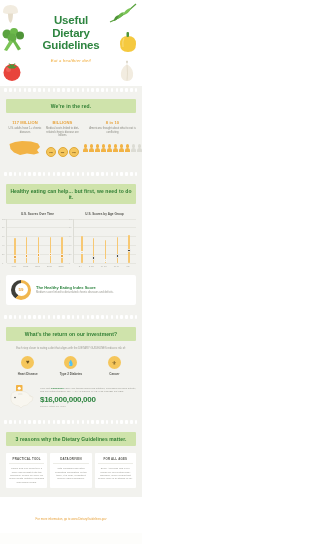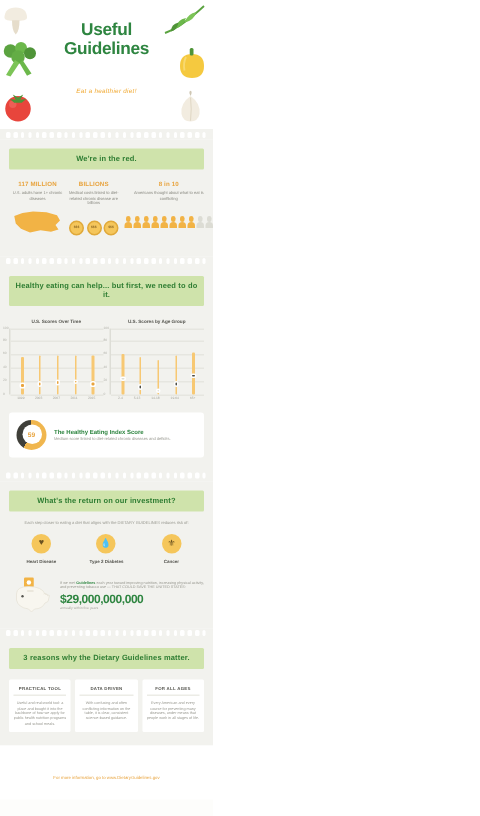--- a/index.html
+++ b/index.html
@@ -164,20 +164,21 @@
       <path d="M14 16 Q10 24 12 34" stroke="#fadf86" stroke-width="2.5" fill="none" opacity=".7"></path>
       <rect x="19" y="4" width="5" height="10" rx="2" fill="#4f9438"></rect>
     </svg>
     <svg class="veg garlic" viewBox="0 0 44 44">
       <path d="M22 8 Q36 18 34 32 Q32 42 22 42 Q12 42 10 32 Q8 18 22 8Z" fill="#f2ece0"></path>
       <path d="M22 10 Q24 26 22 41" stroke="#e0d8c6" stroke-width="1.5" fill="none"></path>
       <path d="M22 8 q-3 -6 0 -7 q3 1 0 7" fill="#cfc7b4"></path>
     </svg>
     <div class="hero-title">
       <div>Useful</div>
+      <div>Dietary</div>
       <div>Guidelines</div>
     </div>
     <div class="hero-sub">Eat a healthier diet!</div>
   </div>
 
   <div class="perf">
     <i></i>
       <i></i>
       <i></i>
       <i></i>
@@ -481,21 +482,21 @@
         <circle cx="26.5" cy="8.5" r="3" fill="#fff"></circle>
         <path d="M10 24 Q10 14 26 14 Q44 14 48 24 L54 26 L52 34 L48 36 Q44 44 34 44 L30 48 L26 44 Q12 42 10 32Z" fill="#f8f6ef" stroke="#e6e2d6" stroke-width="1"></path>
         <circle cx="18" cy="27" r="1.6" fill="#55554f"></circle>
         <path d="M46 24 a4 4 0 0 1 6 3" stroke="#e6e2d6" stroke-width="1" fill="none"></path>
         <rect x="24" y="19" width="9" height="2" rx="1" fill="#e6e2d6"></rect>
       </svg>
       <div>
         <div class="money-note">
           <span>If we met </span><b>Guidelines</b><span> each year toward improving nutrition, increasing physical activity, and preventing tobacco use — THAT COULD SAVE THE UNITED STATES:</span>
         </div>
-        <div class="money-big">$29,000,000,000</div>
+        <div class="money-big">$16,000,000,000</div>
         <div class="money-cap">annually within five years</div>
       </div>
     </div>
   </div>
 
   <div class="perf">
     <i></i>
       <i></i>
       <i></i>
       <i></i>

